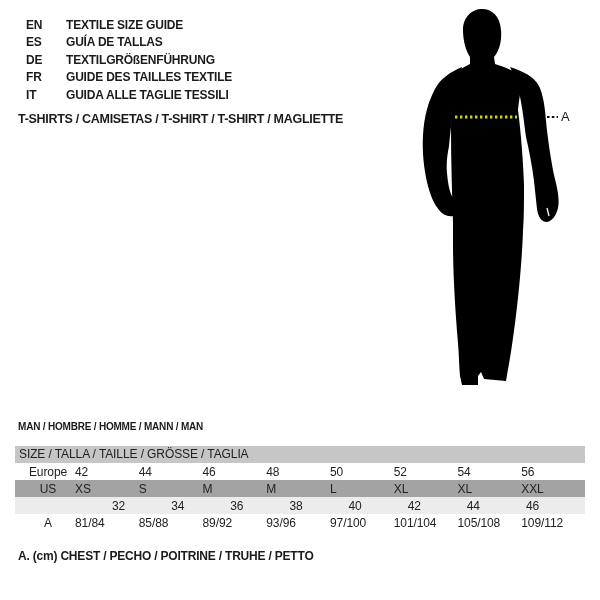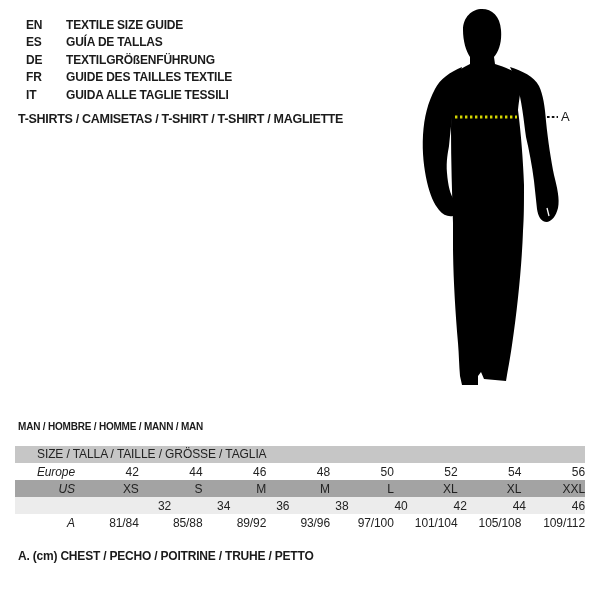--- a/index.html
+++ b/index.html
@@ -27,25 +27,25 @@
   .figure-wrap { position: absolute; left: 410px; top: 5px; width: 170px; height: 390px; }
   .measure-label { position: absolute; left: 561px; top: 109px; font-size: 13px; }
 
   
   .section-title { position: absolute; left: 18px; top: 421px; font-weight: bold;
                    font-size: 10px; letter-spacing: -0.2px; }
 
   
   .size-table { position: absolute; left: 15px; top: 446px; width: 570px;
                 font-size: 12px; letter-spacing: -0.1px; color: #222; }
-  .size-table-header { height: 17px; line-height: 17px; padding-left: 22px; }
+  .size-table-header { height: 17px; line-height: 17px; padding-left: 4px; }
   .trow { display: grid; grid-template-columns: 60px repeat(8, 1fr);
           height: 17px; align-items: center; }
-  .trow .lab { text-align: right; padding-left: 6px; font-style: italic; }
-  .trow .val { text-align: right; }
+  .trow .lab { text-align: center; padding-left: 6px; }
+  .trow .val { text-align: left; }
 
   
   .footnote { position: absolute; left: 18px; top: 549px; font-weight: bold;
               font-size: 12px; letter-spacing: -0.2px; }
 </style>
 </head>
 <body>
 
 <div class="lang-block">
   <div class="lang-row">

